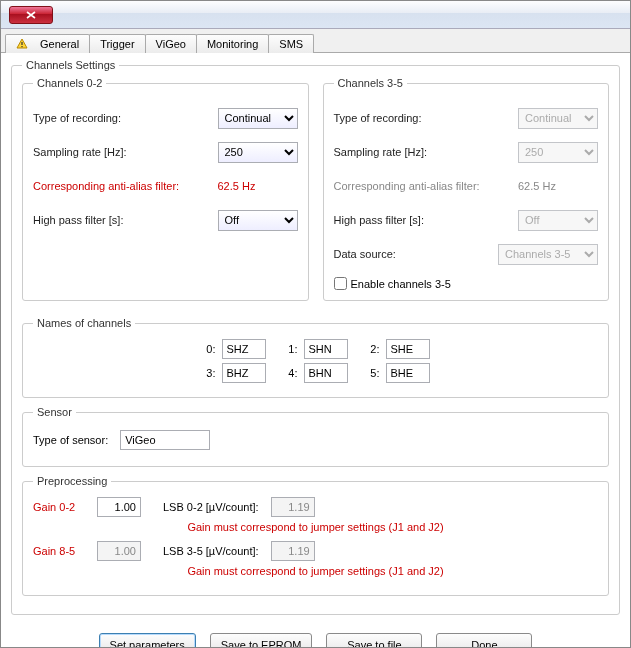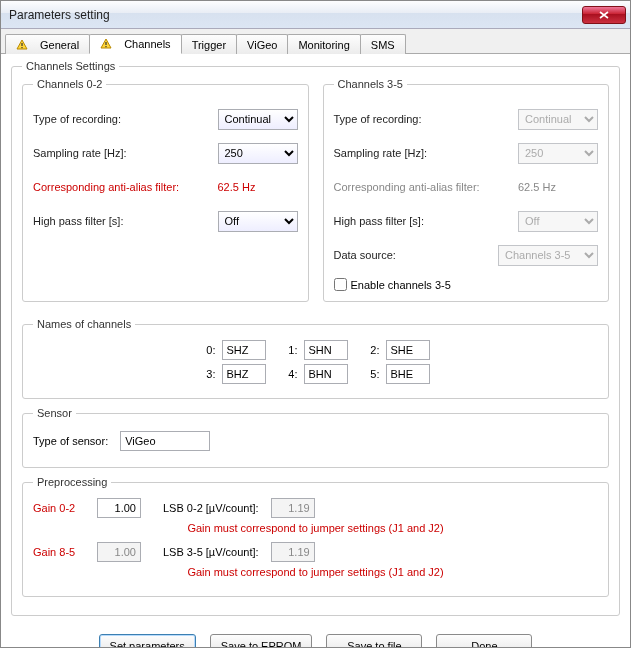--- a/index.html
+++ b/index.html
@@ -38,45 +38,36 @@
 .buttons { display: flex; justify-content: center; gap: 14px; padding: 10px 0 6px 0; }
 button.btn { min-width: 96px; height: 24px; border: 1px solid #8a8a8a; background: linear-gradient(to bottom, #fdfdfd, #e4e4e4); border-radius: 3px; font-size: 11px; cursor: pointer; padding: 0 10px; }
 button.btn.primary { border-color: #3c7fb1; box-shadow: 0 0 0 1px #b6dafc inset; }
 .chk-row { display: flex; align-items: center; margin-top: 6px; }
 .wide-select { width: 100px; }
 </style>
 </head>
 <body>
 
 <div class="titlebar">
-  <span class="titlebar-text">Parameters setting</span>
   <div class="close-btn">
     <svg width="10" height="8" viewBox="0 0 10 8">
         <path d="M1 1 L9 7 M9 1 L1 7" stroke="#fff" stroke-width="1.6"></path>
       </svg>
   </div>
 </div>
 
 <div class="tabs">
   <div class="tab">
     <svg class="tab-icon" viewBox="0 0 12 12">
         <path d="M6 1 L11 10 L1 10 Z" fill="#ffd63b" stroke="#b88800"></path>
         <rect x="5.4" y="4" width="1.2" height="3" fill="#333"></rect>
         <rect x="5.4" y="8" width="1.2" height="1.2" fill="#333"></rect>
       </svg>
     <span>General</span>
   </div>
-  <div class="tab active">
-    <svg class="tab-icon" viewBox="0 0 12 12">
-        <path d="M6 1 L11 10 L1 10 Z" fill="#ffd63b" stroke="#b88800"></path>
-        <rect x="5.4" y="4" width="1.2" height="3" fill="#333"></rect>
-        <rect x="5.4" y="8" width="1.2" height="1.2" fill="#333"></rect>
-      </svg>
-    <span>Channels</span>
-  </div>
   <div class="tab">
       <span>Trigger</span>
     </div>
   <div class="tab">
       <span>ViGeo</span>
     </div>
   <div class="tab">
       <span>Monitoring</span>
     </div>
   <div class="tab">

